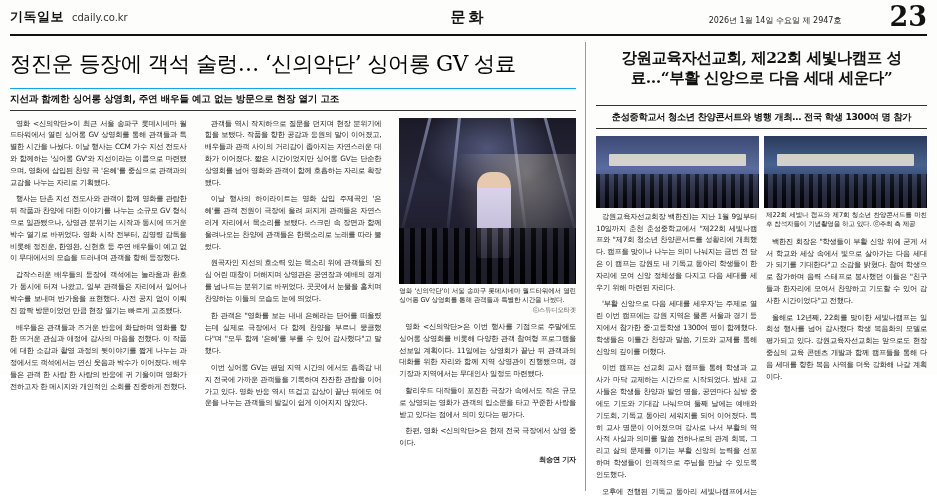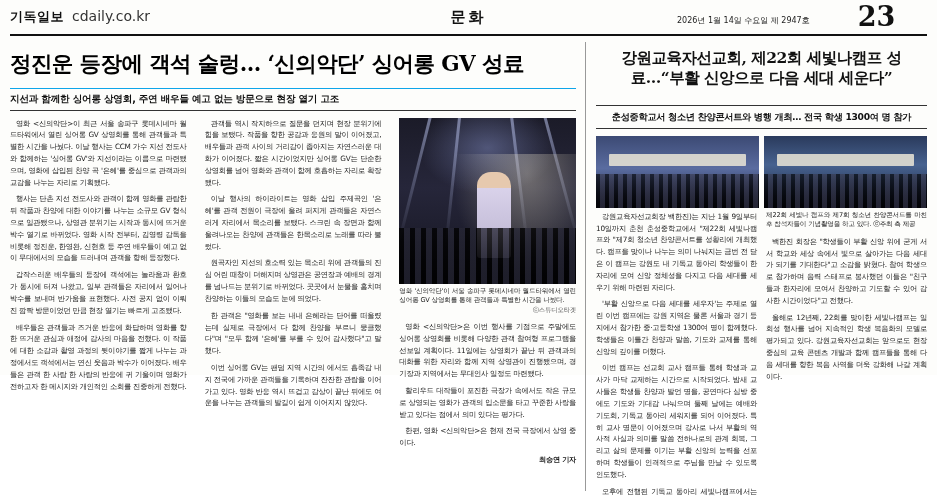--- a/index.html
+++ b/index.html
@@ -37,36 +37,36 @@
     width: 250px;
   }
   .mast-logo {
     font-family: "DejaVu Serif", "Liberation Serif", serif;
     font-weight: bold;
     font-size: 13px;
     letter-spacing: 0.5px;
     color: #111;
   }
   .mast-url {
-    font-size: 14px;
+    font-size: 10px;
     color: #333;
   }
   .mast-center {
     flex: 1;
     text-align: center;
     font-family: "DejaVu Serif", "Liberation Serif", serif;
     font-weight: bold;
     font-size: 15px;
     letter-spacing: 3px;
   }
   .mast-right {
     width: 250px;
     display: flex;
     align-items: flex-end;
-    justify-content: flex-start;
+    justify-content: flex-end;
     gap: 7px;
   }
   .mast-date {
     font-size: 8px;
     color: #222;
     padding-bottom: 4px;
   }
   .mast-pageno {
     font-family: "DejaVu Serif", "Liberation Serif", serif;
     font-size: 27px;
@@ -88,21 +88,21 @@
     border-right: 1px solid #999;
   }
   .right-section {
     width: 341px;
     padding-left: 10px;
     box-sizing: border-box;
   }
   
   .headline-main {
     font-family: "DejaVu Serif", "Liberation Serif", serif;
-    font-weight: bold;
+    font-weight: normal;
     font-size: 21.5px;
     line-height: 1.28;
     letter-spacing: -0.6px;
     color: #000;
     margin: 8px 0 10px 0;
   }
   .subhead-main {
     font-size: 9.6px;
     font-weight: bold;
     color: #111;
@@ -357,19 +357,19 @@
       <div class="cols-2">
         <div class="col2">
           <p>강원교육자선교회장 백한진)는 지난 1월 9일부터 10일까지 춘천 춘성중학교에서 "제22회 세빛나캠프와 "제7회 청소년 찬양콘서트를 성황리에 개최했다. 캠프을 맞이나 나누는 의미 나눠지는 금번 전 닫은 이 캠프는 강원도 내 기독교 동아리 학생들이 한자리에 모여 신앙 정체성을 다지고 다음 세대를 세우기 위해 마련된 자리다.</p>
           <p>'부활 신앙으로 다음 세대를 세우자'는 주제로 열린 이번 캠프에는 강원 지역은 물론 서울과 경기 등지에서 참가한 중·고등학생 1300여 명이 함께했다. 학생들은 이틀간 찬양과 말씀, 기도와 교제를 통해 신앙의 깊이를 더했다.</p>
           <p>이번 캠프는 선교회 교사 캠프들 통해 학생과 교사가 마닥 교제하는 시간으로 시작되었다. 밤새 교사들은 학생들 찬양과 발언 명을, 공연마다 심방 중에도 기도와 기대감 나눠으며 둘째 날에는 예배와 기도회, 기독교 동아리 세워지를 되어 이어졌다. 특히 교사 명문이 이어졌으며 강사로 나서 부활의 역사적 사실과 의미를 말씀 전하나로의 관계 회복, 그리고 삶의 문제를 이기는 부활 신앙의 능력을 선포하며 학생들이 인격적으로 주님을 만날 수 있도록 인도했다.</p>
           <p>오후에 전행된 기독교 동아리 세빛나캠프에서는 10개의 체험형 부스가 운영되어 학생들이 퀴즈와 게임을 통해 복음을 자연스럽게 내면화하는 기회를 가졌으며 마지막 순서인 '청소년 찬양집회'에서는 각각의 학교와 일상 속에서 복음을 증거할 삶을 결단했다.</p>
         </div>
         <div class="col2">
           <div class="caption">제22회 세빛나 캠프와 제7회 청소년 찬양콘서트를 마친 후 참석자들이 기념촬영을 하고 있다. ⓒ주최 측 제공</div>
           <p>백한진 회장은 "학생들이 부활 신앙 위에 굳게 서서 학교와 세상 속에서 빛으로 살아가는 다음 세대가 되기를 기대한다"고 소감을 밝혔다. 참여 학생으로 참가하며 음력 스태프로 봉사했던 이들은 "친구들과 한자리에 모여서 찬양하고 기도할 수 있어 감사한 시간이었다"고 전했다.</p>
-          <p>올해로 12년째, 22회를 맞이한 세빛나캠프는 일회성 행사를 넘어 지속적인 학생 복음화의 모델로 평가되고 있다. 강원교육자선교회는 앞으로도 현장 중심의 교육 콘텐츠 개발과 함께 캠프들을 통해 다음 세대를 향한 복음 사역을 더욱 강화해 나갈 계획이다.</p>
+          <p>올해로 12년째, 22회를 맞이한 세빛나캠프는 일회성 행사를 넘어 감사했다 학생 복음화의 모델로 평가되고 있다. 강원교육자선교회는 앞으로도 현장 중심의 교육 콘텐츠 개발과 함께 캠프들을 통해 다음 세대를 향한 복음 사역을 더욱 강화해 나갈 계획이다.</p>
         </div>
       </div>
     </div>
 
   </div>
 </div>
 
 </body></html>

